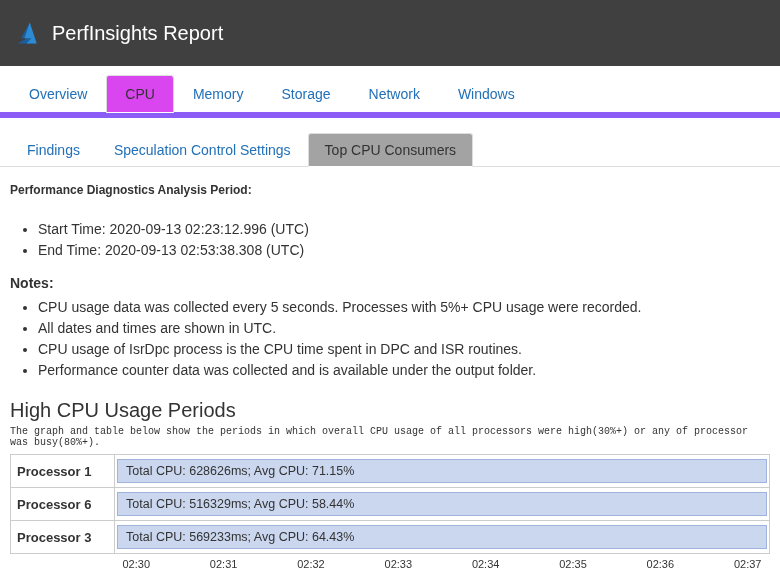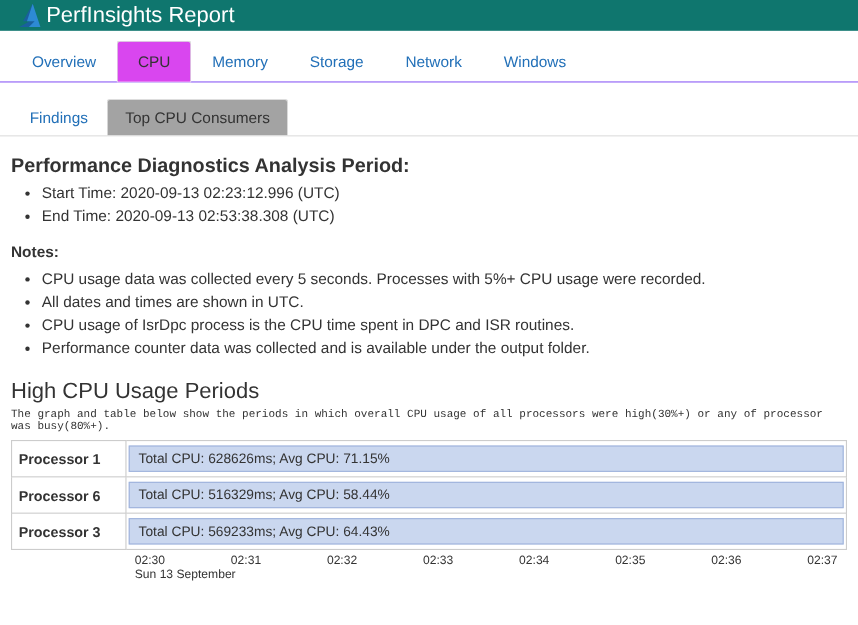--- a/index.html
+++ b/index.html
@@ -1,27 +1,27 @@
 <!DOCTYPE html>
 <html><head>
 <meta charset="utf-8">
 <style>
 * { box-sizing: border-box; margin: 0; padding: 0; }
 body { font-family: 'Segoe UI', Tahoma, sans-serif; font-size: 13px; color: #333; background: #fff; width: 780px; }
-.header { background: #0f766e; color: #fff; padding: 0 14px; display: flex; align-items: center; }
+.header { background: #404040; color: #fff; padding: 19px 14px; display: flex; align-items: center; gap: 10px; }
 .logo svg { width: 28px; height: 28px; display: block; }
 .header-title { font-size: 20px; font-weight: 400; }
-.tabs { display: flex; border-bottom: 1px solid #8b5cf6; padding: 0 10px; margin-top: 8px; }
+.tabs { display: flex; border-bottom: 6px solid #8b5cf6; padding: 0 10px; margin-top: 8px; }
 .tab { padding: 10px 18px; color: #2270b8; cursor: pointer; font-size: 14px; border: 1px solid transparent; border-bottom: none; position: relative; top: 1px; }
 .tab.active { color: #333; border: 1px solid #ddd; border-bottom: 1px solid #fff; background: #d946ef; border-radius: 3px 3px 0 0; }
 .subtabs { display: flex; border-bottom: 1px solid #ddd; padding: 0 10px; margin-top: 14px; }
 .subtab { padding: 8px 16px; color: #2270b8; cursor: pointer; font-size: 14px; border: 1px solid transparent; border-bottom: none; position: relative; top: 1px; }
 .subtab.active { color: #333; border: 1px solid #ddd; border-bottom: 1px solid #fff; background: #a3a3a3; border-radius: 3px 3px 0 0; }
 .content { padding: 16px 10px; }
-.section-label { font-weight: 600; font-size: 18px; margin-bottom: 4px; }
+.section-label { font-weight: 600; font-size: 12px; margin-bottom: 22px; }
 .bullets { margin-left: 28px; margin-bottom: 14px; }
 .bullets li { font-size: 14px; line-height: 1.5; }
 .notes-label { font-weight: 600; font-size: 14px; margin-bottom: 6px; }
 .section-title { font-size: 20px; font-weight: 400; margin-top: 18px; margin-bottom: 4px; }
 .section-desc { font-size: 10px; margin-bottom: 6px; font-family: Liberation Mono, monospace; }
 .cpu-chart { width: 100%; border-collapse: collapse; border-top: 1px solid #ccc; }
 .cpu-chart td { border: 1px solid #ccc; padding: 0; vertical-align: middle; }
 .cpu-chart .proc-label { width: 104px; font-weight: 700; font-size: 13px; padding: 8px 6px; }
 .bar-cell { padding: 4px 2px !important; }
 .bar { background: #cad7ef; border: 1px solid #9fb3dc; color: #333; font-size: 12.5px; padding: 4px 8px; white-space: nowrap; width: 100%; }
@@ -46,20 +46,21 @@
   <div class="tab">Overview</div>
   <div class="tab active">CPU</div>
   <div class="tab">Memory</div>
   <div class="tab">Storage</div>
   <div class="tab">Network</div>
   <div class="tab">Windows</div>
 </div>
 
 <div class="subtabs">
   <div class="subtab">Findings</div>
+  <div class="subtab">Speculation Control Settings</div>
   <div class="subtab active">Top CPU Consumers</div>
 </div>
 
 <div class="content">
 
   <div class="section-label">Performance Diagnostics Analysis Period:</div>
   <ul class="bullets">
     <li>Start Time: 2020-09-13 02:23:12.996 (UTC)</li>
     <li>End Time: 2020-09-13 02:53:38.308 (UTC)</li>
   </ul>

